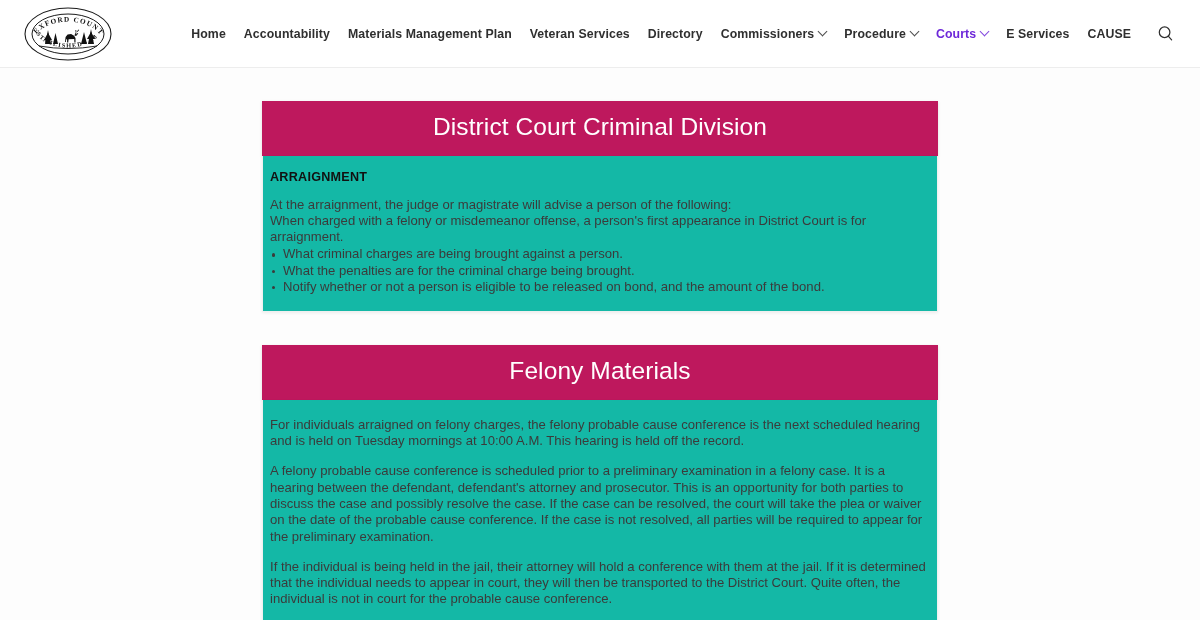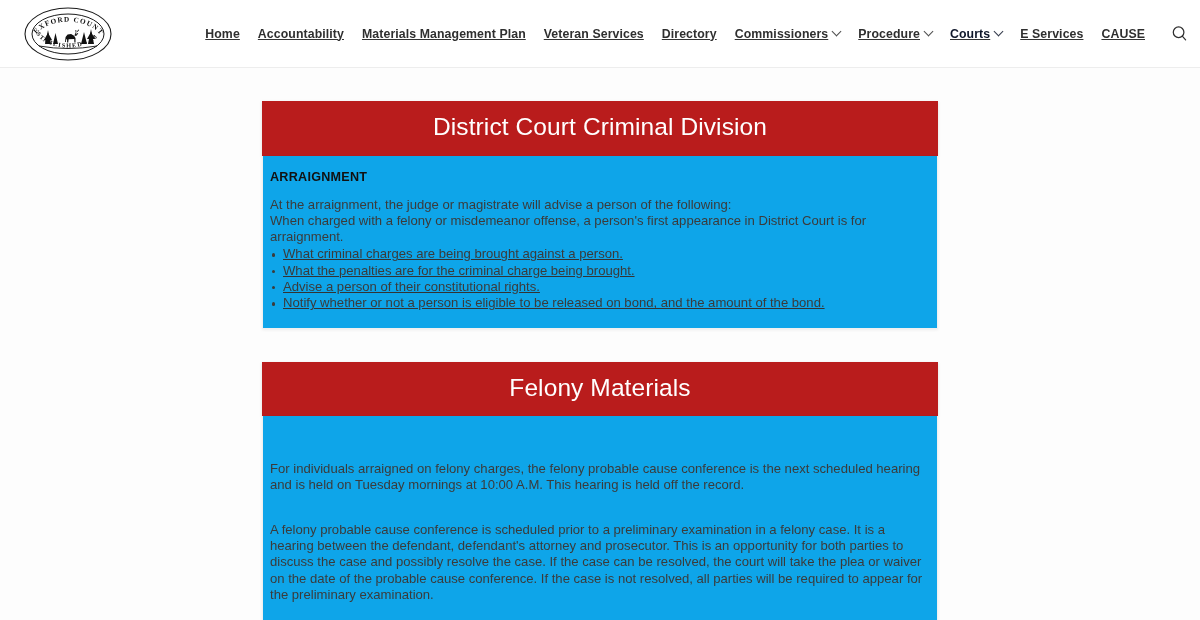--- a/index.html
+++ b/index.html
@@ -37,22 +37,21 @@
     justify-content: center;
   }
 
   .logo-seal { display: block; }
 
   .main-nav {
     flex: 1 1 auto;
     display: flex;
     align-items: center;
     justify-content: flex-end;
-    padding-right: 4px;
-    text-decoration: underline;
+    padding-right: 18px;
   }
 
   .nav-list {
     list-style: none;
     display: flex;
     align-items: center;
   }
 
   .nav-item {
     position: relative;
@@ -60,21 +59,21 @@
     align-items: center;
     padding: 0 9px;
     font-size: 12.3px;
     font-weight: 600;
     color: #2f2f2f;
     letter-spacing: 0.1px;
     white-space: nowrap;
     cursor: pointer;
   }
 
-  .nav-item.is-active { color: #0f172a; }
+  .nav-item.is-active { color: #6d28d9; }
 
   .chev {
     display: inline-block;
     margin-left: 5px;
     width: 7px;
     height: 7px;
     border-right: 1.4px solid currentColor;
     border-bottom: 1.4px solid currentColor;
     transform: translateY(-2px) rotate(45deg);
     opacity: .85;
@@ -101,33 +100,33 @@
 
   .content-column {
     width: 676px;
     margin: 0 auto;
     margin-left: 262px;
   }
 
   .panel { margin-bottom: 33px; }
 
   .panel-banner {
-    background: #b91c1c;
+    background: #be185d;
     color: #ffffff;
     text-align: center;
     font-size: 24.5px;
     font-weight: 400;
     line-height: 1;
     padding: 14px 24px 16px;
     letter-spacing: .1px;
     box-shadow: 0 1px 3px rgba(0,0,0,.13);
   }
 
   .panel-card {
-    background: #0ea5e9;
+    background: #14b8a6;
     border: 1px solid #f0f0f0;
     border-top: none;
     box-shadow: 0 1px 3px rgba(0,0,0,.07);
     padding: 14px 0 16px;
   }
 
   .panel-card.flush-top { padding-top: 17px; }
 
   .card-inner { padding: 0 7px 0 7px; }
 
@@ -139,27 +138,26 @@
     margin-bottom: 13px;
   }
 
   .body-line,
   .body-para {
     font-size: 13.1px;
     line-height: 16.3px;
     color: #3b3b3b;
   }
 
-  .body-para { margin-bottom: 14px; margin-top: 28px; }
+  .body-para { margin-bottom: 14px; }
   .body-para:last-child { margin-bottom: 0; }
 
   .bullet-list {
     list-style: none;
     margin-top: 1px;
-    text-decoration: underline;
   }
 
   .bullet-list li {
     position: relative;
     padding-left: 13px;
     font-size: 13.1px;
     line-height: 16.3px;
     color: #3b3b3b;
   }
 
@@ -261,21 +259,20 @@
     <section class="panel">
       <div class="panel-banner">District Court Criminal Division</div>
       <div class="panel-card">
         <div class="card-inner">
           <h3 class="sub-heading">ARRAIGNMENT</h3>
           <p class="body-line">At the arraignment, the judge or magistrate will advise a person of the following:</p>
           <p class="body-line">When charged with a felony or misdemeanor offense, a person's first appearance in District Court is for arraignment.</p>
           <ul class="bullet-list">
             <li>What criminal charges are being brought against a person.</li>
             <li>What the penalties are for the criminal charge being brought.</li>
-            <li>Advise a person of their constitutional rights.</li>
             <li>Notify whether or not a person is eligible to be released on bond, and the amount of the bond.</li>
           </ul>
         </div>
       </div>
     </section>
 
     <section class="panel">
       <div class="panel-banner">Felony Materials</div>
       <div class="panel-card flush-top">
         <div class="card-inner">

